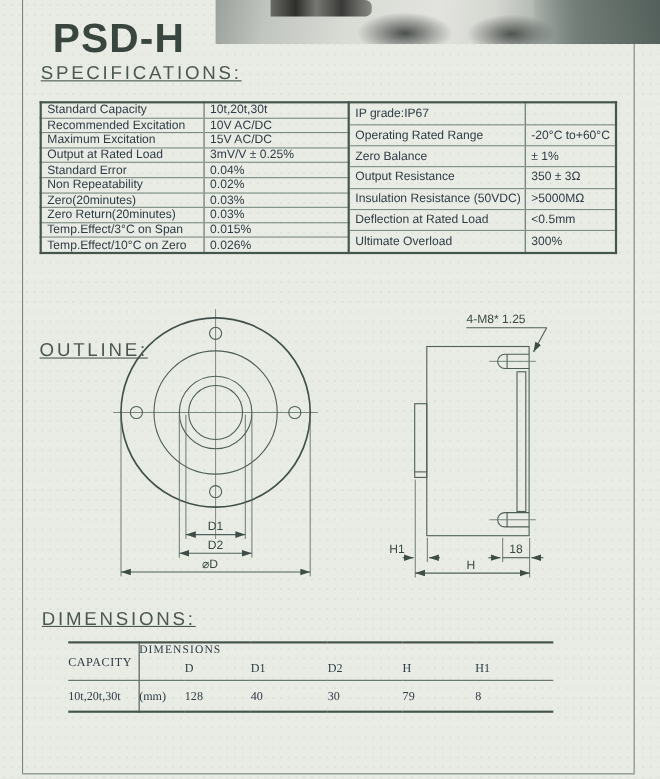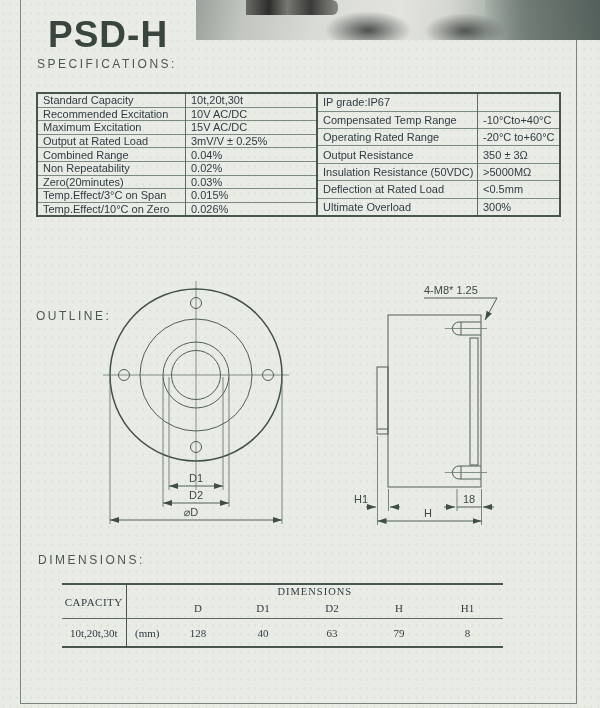--- a/index.html
+++ b/index.html
@@ -27,22 +27,23 @@
   .photo-connector{left:50px;top:0;width:92px;height:15px;border-radius:0 6px 6px 0;
     background:linear-gradient(90deg,#6a6a66,#2e2e2c 25%,#777772 45%,#3a3a38 70%,#8a8a85);}
   .photo-shadow1{left:128px;top:11px;width:88px;height:32px;
     background:radial-gradient(ellipse at 50% 60%, rgba(35,40,37,.78), rgba(35,40,37,0) 70%);}
   .photo-shadow2{left:228px;top:13px;width:82px;height:30px;
     background:radial-gradient(ellipse at 50% 60%, rgba(35,40,37,.72), rgba(35,40,37,0) 70%);}
   .photo-dark-right{right:0;top:0;width:115px;height:40px;
     background:linear-gradient(260deg,#535f5a,#6d7872 55%,rgba(109,120,114,0) 100%);}
   
   .heading{
-    font-size:12px;letter-spacing:2.5px;color:#4b5751;
+    font-size:17px;letter-spacing:2.5px;color:#4b5751;
     font-family:"Liberation Sans",sans-serif;
+    text-decoration:underline;
   }
   
   .specs-wrap{left:36px;top:92px;display:flex;}
   table.spec{border-collapse:collapse;table-layout:fixed;
     font-family:Liberation Sans, sans-serif;font-size:11px;color:#2f3b45;
     border:2px solid #46554e;}
   table.spec td{height:12.6px;line-height:12px;padding:0 2px 0 5px;
     border-top:1px solid #7b8a82;white-space:nowrap;overflow:hidden;}
   table.spec tr:first-child td{border-top:none;}
   table.spec td.val{border-left:1px solid #5c6b64;}
@@ -55,21 +56,21 @@
   .dl{stroke:#4e5e58;stroke-width:1;fill:none;}
   .heavy{stroke:#41504a;stroke-width:1.5;fill:none;}
   .cl{stroke:#6a7a72;stroke-width:0.8;fill:none;}
   .ext{stroke:#5a6a63;stroke-width:0.8;fill:none;}
   .dim{stroke:#4e5e58;stroke-width:1;fill:none;}
   text.dwg{fill:#3c4a44;font-size:11px;font-family:"Liberation Sans",sans-serif;}
   
   table.dims{border-collapse:collapse;table-layout:fixed;width:441px;
     font-family:"Liberation Serif",serif;font-size:11px;color:#2f3b45;
     border-top:2px solid #46554e;border-bottom:2px solid #46554e;}
-  table.dims td,table.dims th{padding:0;font-weight:normal;text-align:center;}
+  table.dims td,table.dims th{padding:0;font-weight:normal;text-align:left;}
   td.cap-head{border-right:1px solid #46554e;border-bottom:1px solid #5c6b64;
     font-size:11px;letter-spacing:0.5px;margin-left:36px;}
   th.group-head{height:13px;font-size:10.5px;letter-spacing:1px;}
   tr.subhead td{height:20px;border-bottom:1px solid #5c6b64;}
   tr.datarow td{height:27px;}
   td.cap-val{border-right:1px solid #46554e;}
 </style>
 </head>
 <body>
 
@@ -102,54 +103,58 @@
           </tr>
           <tr>
             <td class="lbl">Maximum Excitation</td>
             <td class="val">15V AC/DC</td>
           </tr>
           <tr>
             <td class="lbl">Output at Rated Load</td>
             <td class="val">3mV/V ± 0.25%</td>
           </tr>
           <tr>
-            <td class="lbl">Combined Range</td>
+            <td class="lbl">Standard Error</td>
             <td class="val">0.04%</td>
           </tr>
           <tr>
             <td class="lbl">Non Repeatability</td>
             <td class="val">0.02%</td>
           </tr>
           <tr>
             <td class="lbl">Zero(20minutes)</td>
+            <td class="val">0.03%</td>
+          </tr>
+          <tr>
+            <td class="lbl">Zero Return(20minutes)</td>
             <td class="val">0.03%</td>
           </tr>
           <tr>
             <td class="lbl">Temp.Effect/3°C on Span</td>
             <td class="val">0.015%</td>
           </tr>
           <tr>
             <td class="lbl">Temp.Effect/10°C on Zero</td>
             <td class="val">0.026%</td>
           </tr>
         </tbody>
     </table>
     <table class="spec spec-right">
       <tbody>
           <tr>
             <td class="lbl">IP grade:IP67</td>
             <td class="val"></td>
           </tr>
           <tr>
-            <td class="lbl">Compensated Temp Range</td>
-            <td class="val">-10°Cto+40°C</td>
-          </tr>
-          <tr>
             <td class="lbl">Operating Rated Range</td>
             <td class="val">-20°C to+60°C</td>
+          </tr>
+          <tr>
+            <td class="lbl">Zero Balance</td>
+            <td class="val">± 1%</td>
           </tr>
           <tr>
             <td class="lbl">Output Resistance</td>
             <td class="val">350 ± 3Ω</td>
           </tr>
           <tr>
             <td class="lbl">Insulation Resistance (50VDC)</td>
             <td class="val">&gt;5000MΩ</td>
           </tr>
           <tr>
@@ -267,20 +272,20 @@
         <td>D1</td>
         <td>D2</td>
         <td>H</td>
         <td>H1</td>
       </tr>
       <tr class="datarow">
         <td class="cap-val">10t,20t,30t</td>
         <td>(mm)</td>
         <td>128</td>
         <td>40</td>
-        <td>63</td>
+        <td>30</td>
         <td>79</td>
         <td>8</td>
       </tr>
     </tbody>
   </table>
 
 </div>
 
 </body></html>

